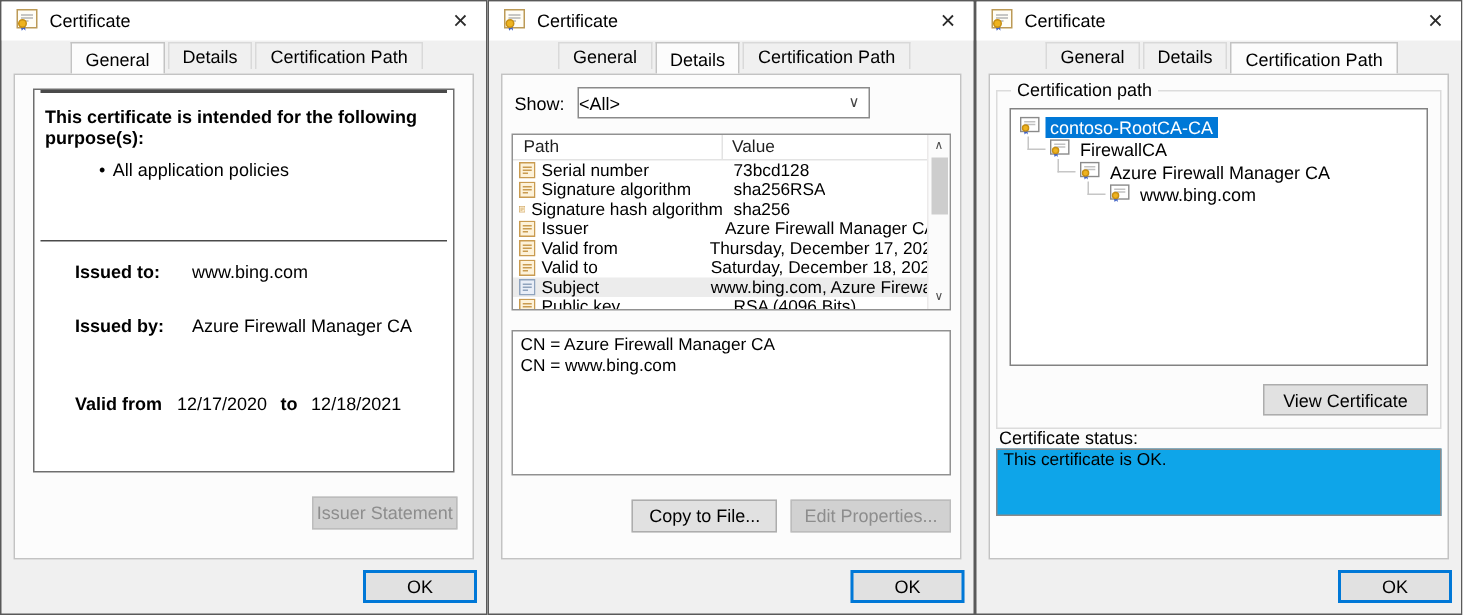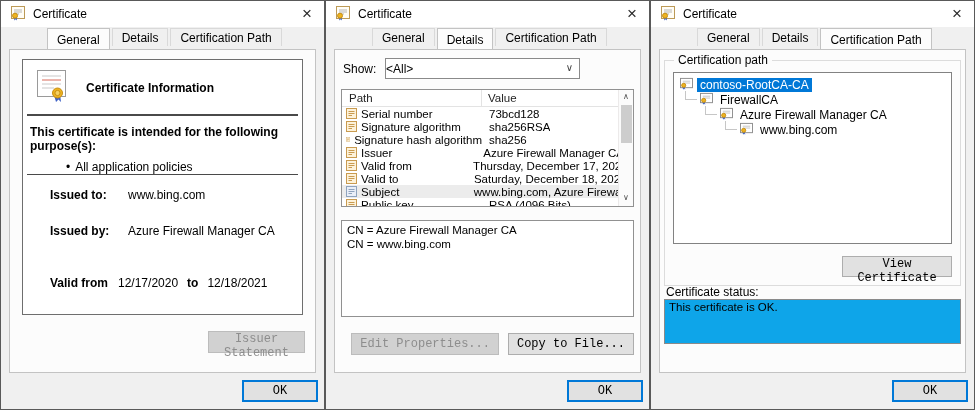--- a/index.html
+++ b/index.html
@@ -18,21 +18,21 @@
   .tabstrip { position:absolute; top:27px; left:8px; right:8px; height:21px;
               display:flex; align-items:flex-start; z-index:3;margin-left:38px; }
   .tab { height:18px; padding:2px 9px 0 9px; background:#f0f0f0; border:1px solid #d9d9d9;
          border-bottom:none; margin-right:2px; font-size:12px; white-space:nowrap; }
   .tab.active { height:21px; padding-top:4px; background:#fcfcfc; border:1px solid #c3c3c3;
                 border-bottom:none; margin-bottom:-1px; z-index:4; }
 
   .page { position:absolute; top:48px; left:8px; right:8px; bottom:36px;
           background:#fcfcfc; border:1px solid #c3c3c3; }
 
-  button { font-family:Liberation Mono, monospace; font-size:12px; }
+  button { font-family:Liberation Sans, sans-serif; font-size:12px; }
   .btn { background:#e1e1e1; border:1px solid #adadad; height:22px; }
   .btn.default { border:2px solid #0078d7; }
   .btn.disabled { background:#d1d1d1; border:1px solid #bcbcbc; color:#8d8d8d; }
   .ok-btn { position:absolute; right:6px; bottom:7px; width:76px; height:22px; }
 
   
   .ci-box { position:absolute; left:12px; right:12px; top:9px; height:256px; background:#fff;
             border:1px solid #6e6e6e; display:flex; flex-direction:column; padding:0 3px; }
   .ci-head { display:flex; align-items:center; gap:16px; padding:9px 6px 8px 8px; }
   .ci-title { font-weight:bold; font-size:12px; }
@@ -120,35 +120,20 @@
       <span class="title">Certificate</span>
       <span class="close">×</span>
     </div>
     <div class="tabstrip">
       <div class="tab active">General</div>
       <div class="tab">Details</div>
       <div class="tab">Certification Path</div>
     </div>
     <div class="page">
       <div class="ci-box">
-        <div class="ci-head">
-          <span>
-            <svg width="36" height="34" viewBox="0 0 36 34">
-                <rect x="3.5" y="1.5" width="28" height="26" fill="#fff" stroke="#9a9a9a"></rect>
-                <line x1="8" y1="7" x2="27" y2="7" stroke="#c9c9c9"></line>
-                <line x1="8" y1="11" x2="27" y2="11" stroke="#d86a5a"></line>
-                <line x1="8" y1="15" x2="27" y2="15" stroke="#c9c9c9"></line>
-                <line x1="8" y1="19" x2="20" y2="19" stroke="#c9c9c9"></line>
-                <polygon points="20,26 22,33 24.5,30.5 27,33 26,25" fill="#3f62c6"></polygon>
-                <circle cx="23.5" cy="24" r="5" fill="#eeb320" stroke="#c78f13"></circle>
-                <circle cx="23.5" cy="24" r="2.6" fill="#f6d263" stroke="#c78f13"></circle>
-              </svg>
-          </span>
-          <span class="ci-title">Certificate Information</span>
-        </div>
         <div class="sep-dark"></div>
         <div class="ci-purposes">
           <div class="ci-ph">This certificate is intended for the following purpose(s):</div>
           <div class="ci-bullet"><span class="b">•</span><span>All application policies</span></div>
         </div>
         <div class="sep-thin"></div>
         <div class="ci-issued">
           <div class="ci-row">
             <span class="ci-lab">Issued to:</span>
             <span class="ci-val">www.bing.com</span>
@@ -304,22 +289,22 @@
           <span class="vs-down">∨</span>
         </div>
       </div>
 
       <div class="preview">
         <div>CN = Azure Firewall Manager CA</div>
         <div>CN = www.bing.com</div>
       </div>
 
       <div class="dbtns">
+        <button class="btn">Copy to File...</button>
         <button class="btn disabled" disabled="">Edit Properties...</button>
-        <button class="btn">Copy to File...</button>
       </div>
     </div>
     <button class="btn default ok-btn">OK</button>
   </div>
 
   <div class="win">
     <div class="titlebar">
       <span>
         <svg width="16" height="16" viewBox="0 0 16 16">
             <rect x="1.5" y="1.5" width="13" height="12" fill="#fffdf6" stroke="#bc9a57"></rect>

